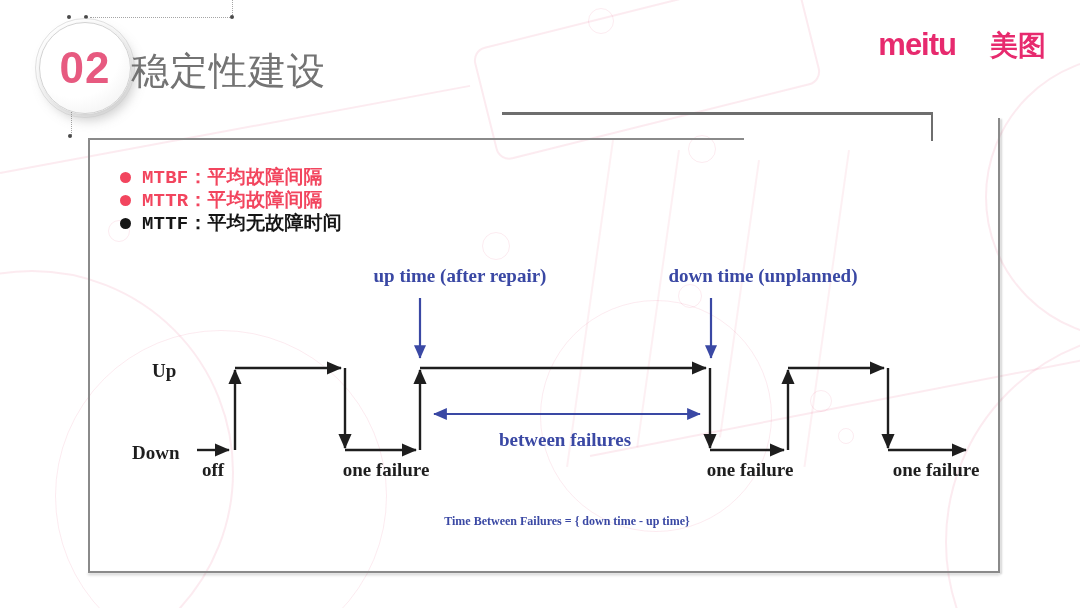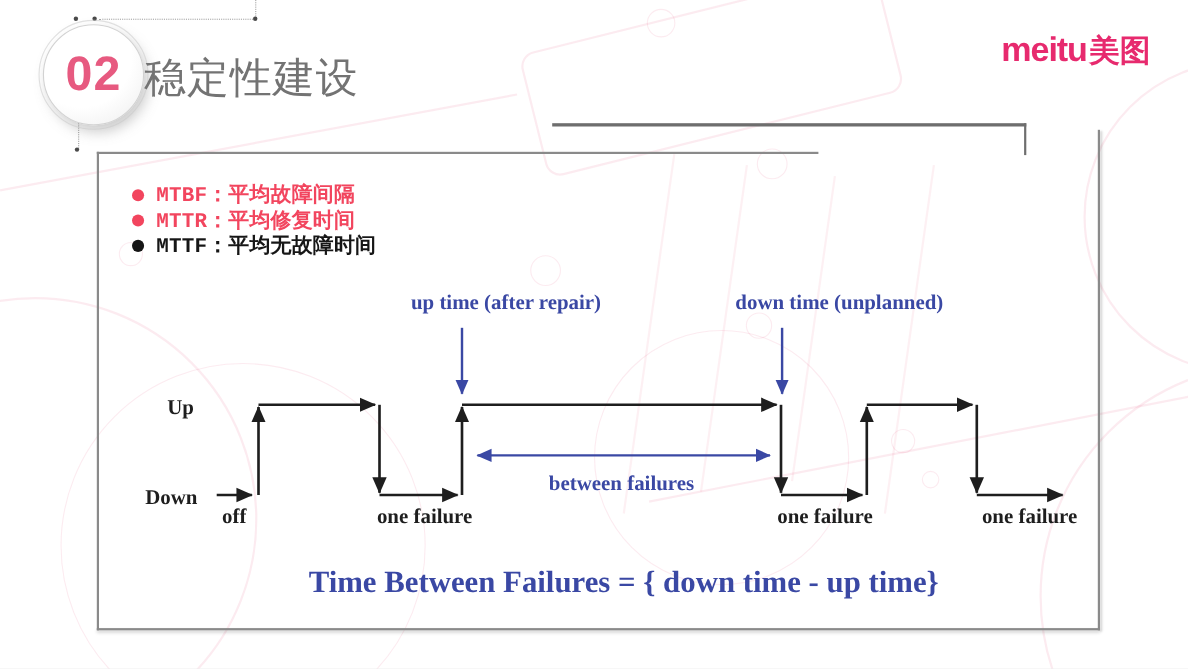--- a/index.html
+++ b/index.html
@@ -19,21 +19,21 @@
     background:radial-gradient(circle at 38% 32%, #ffffff 55%, #ececec 100%);
     border:1px solid #d2d2d2;box-shadow:4px 6px 12px rgba(110,110,110,0.35);
     display:flex;align-items:center;justify-content:center;z-index:3;
   }
   .badge::after{content:"";position:absolute;inset:-5px;border:1px solid #c9c9c9;border-radius:50%;opacity:.55;}
   .badge-num{font-size:44px;font-weight:700;color:#e75a80;letter-spacing:1px;}
   .page-title{
     position:absolute;left:131px;top:46px;margin:0;font-size:38px;font-weight:400;
     color:#737373;letter-spacing:1px;z-index:3;
   }
-  .logo{position:absolute;top:27px;right:34px;display:flex;align-items:baseline;z-index:3;color:#e72a6e;}
+  .logo{position:absolute;top:27px;right:34px;display:flex;align-items:baseline;z-index:3;color:#e72a6e;gap:32px;}
   .logo-latin{font-size:31px;font-weight:700;letter-spacing:-1px;}
   .logo-cjk{font-size:28px;font-weight:700;margin-left:2px;}
   
   .dot-sm{position:absolute;width:4px;height:4px;border-radius:50%;background:#4a4a4a;z-index:3;}
   .dotline-h{position:absolute;border-top:1.5px dotted #a5a5a5;z-index:2;}
   .dotline-v{position:absolute;border-left:1.5px dotted #a5a5a5;z-index:2;}
   
   .elbow-h{position:absolute;left:502px;top:112px;width:431px;height:2.5px;background:#6e6e6e;z-index:2;}
   .elbow-v{position:absolute;left:930.5px;top:112px;width:2.5px;height:29px;background:#6e6e6e;z-index:2;}
   
@@ -51,21 +51,21 @@
   .pink .bullet-dot{background:#f2455e;} .pink .bullet-text{color:#f2455e;}
   .black .bullet-dot{background:#161616;} .black .bullet-text{color:#161616;text-align:center;}
   
   .diagram-svg{position:absolute;left:0;top:0;width:912px;height:435px;}
   .dlabel{
     position:absolute;font-family:"Liberation Serif","DejaVu Serif",serif;
     font-weight:700;font-size:19px;color:#1e1e1e;white-space:nowrap;
   }
   .dlabel.centered{transform:translateX(-50%);}
   .dlabel.blue{color:#3a48a4;}
-  .formula{font-size:28px;}
+  .formula{font-size:12px;}
 </style>
 </head>
 <body>
 
 <div class="slide">
 
   <div class="wm">
     <div class="wm-c" style="left:-170px;top:270px;width:400px;height:400px;"></div>
     <div class="wm-c" style="left:55px;top:330px;width:330px;height:330px;border-width:1.5px;"></div>
     <div class="wm-c" style="left:540px;top:300px;width:230px;height:230px;border-width:1.5px;"></div>
@@ -114,21 +114,21 @@
     <div class="pb pb-right"></div>
     <div class="pb pb-bottom"></div>
 
     <div class="bullets">
       <div class="bullet-row pink">
         <span class="bullet-dot"></span>
         <span class="bullet-text">MTBF：平均故障间隔</span>
       </div>
       <div class="bullet-row pink">
         <span class="bullet-dot"></span>
-        <span class="bullet-text">MTTR：平均修复时间</span>
+        <span class="bullet-text">MTTR：平均故障间隔</span>
       </div>
       <div class="bullet-row black">
         <span class="bullet-dot"></span>
         <span class="bullet-text">MTTF：平均无故障时间</span>
       </div>
     </div>
 
     <svg class="diagram-svg" viewBox="0 0 912 435" xmlns="http://www.w3.org/2000/svg">
       <defs>
         <marker id="ab" viewBox="0 0 10 10" refX="9" refY="5" markerWidth="6.5" markerHeight="6.5" orient="auto-start-reverse">

